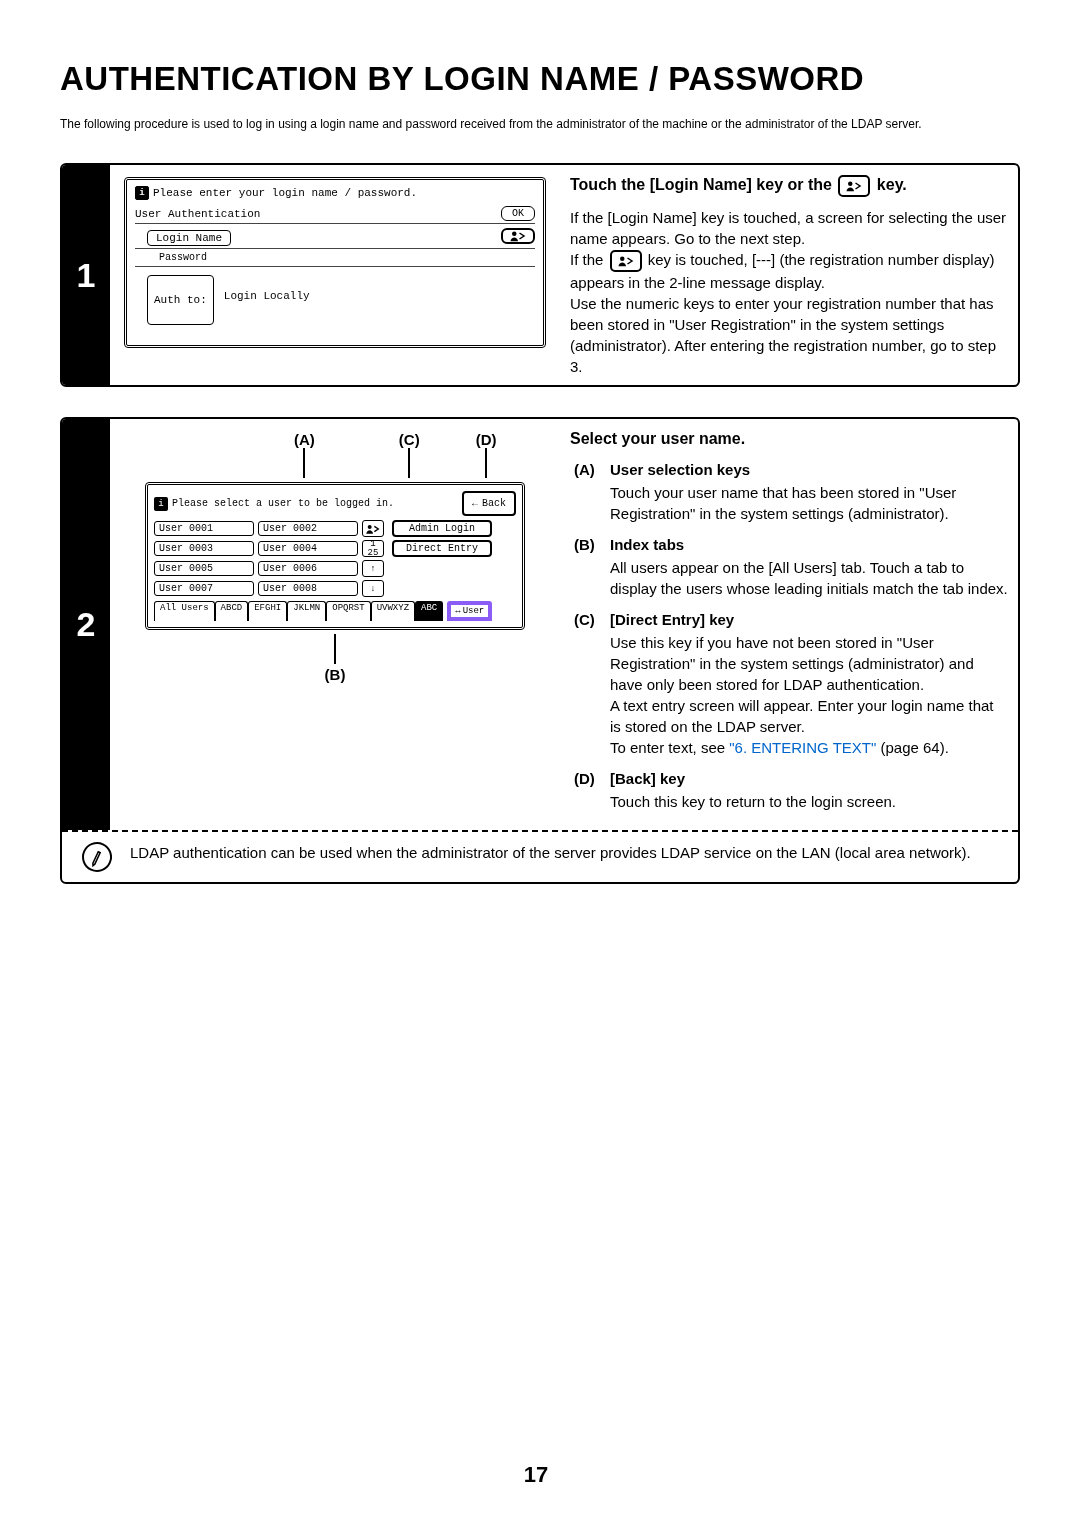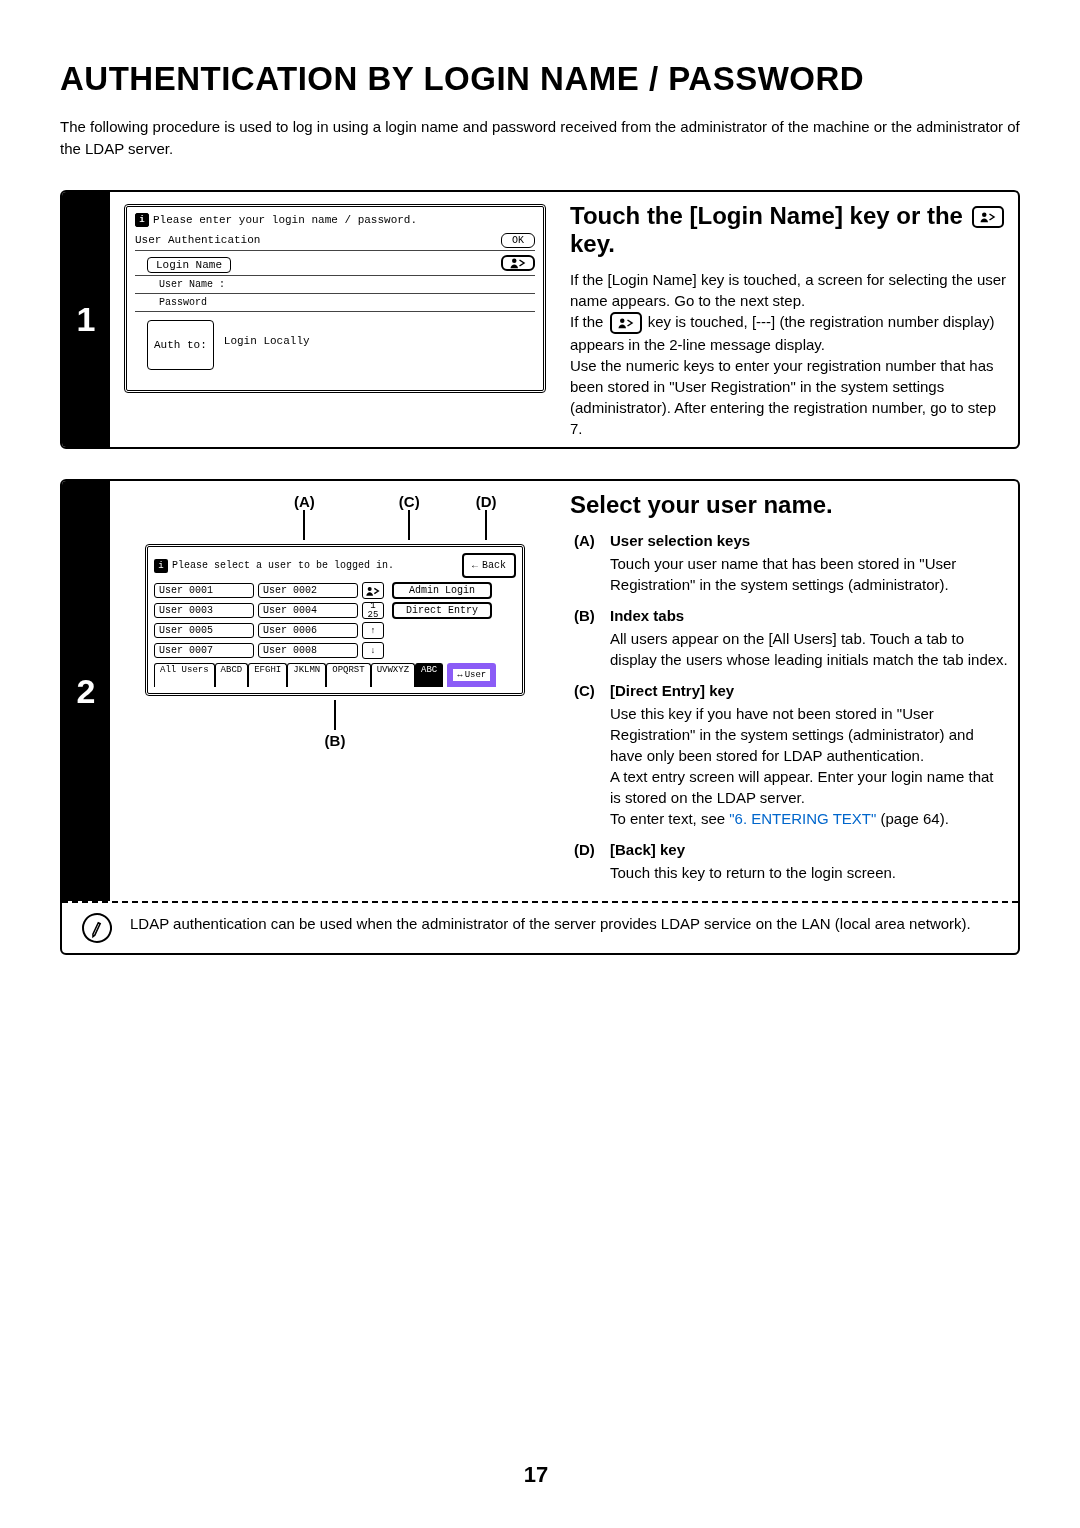--- a/index.html
+++ b/index.html
@@ -13,21 +13,21 @@
     position: relative;
     min-height: 1528px;
   }
   h1.page-title {
     font-size: 33px;
     font-weight: 900;
     letter-spacing: 0.5px;
     margin-bottom: 18px;
   }
   p.intro {
-    font-size: 15px;
+    font-size: 12px;
     line-height: 1.45;
     margin-bottom: 30px;
   }
   
   .step {
     display: flex;
     border: 2px solid #000;
     border-radius: 6px;
     overflow: hidden;
     margin-bottom: 30px;
@@ -51,21 +51,21 @@
   .step-left {
     width: 430px;
     flex-shrink: 0;
     padding: 4px;
   }
   .step-right {
     flex: 1;
     padding-top: 2px;
   }
   .step-right h2 {
-    font-size: 24px;
+    font-size: 16px;
     font-weight: 900;
     margin-bottom: 10px;
     line-height: 1.2;
   }
   .step-right p, .step-right div.txt {
     font-size: 15px;
     line-height: 1.4;
   }
   
   .panel1 {
@@ -139,21 +139,21 @@
     border:2px solid #000; border-radius:4px; padding:1px 4px; width:100px;
     text-align:center; font-size:10px; margin-left:4px;
   }
   .panel2 .tabs { display:flex; gap:0; margin-top:4px;}
   .panel2 .tab {
     border:1px solid #000; border-bottom:none; border-radius:3px 3px 0 0;
     padding:1px 5px; font-size:9px;
   }
   .panel2 .tab.dark { background:#000; color:#fff;}
   .panel2 .user-toggle {
-    border:6px solid #8b5cf6; padding:1px 4px; font-size:9px;
+    border:4px solid #8b5cf6; padding:1px 4px; font-size:9px;
     display:flex; align-items:center; gap:2px; margin-left:4px;
     border-radius:3px 3px 0 0;
   }
   .callout-b {
     display:flex; flex-direction:column; align-items:center;
     font-weight:bold; font-size:15px; margin-top:4px;
   }
   .callout-b .pipe { width:2px; height:30px; background:#000; margin-bottom:2px;}
   
   .desc-list { padding-left: 4px; }
@@ -205,24 +205,20 @@
         </div>
         <div class="prow auth-line">
           <span class="login-name-box">Login Name</span>
           <span class="user-icon-btn">
             <svg class="user-svg" viewBox="0 0 24 16">
               <circle cx="7" cy="5" r="3" fill="#000"></circle>
                 <path d="M2 15c0-3 3-5 5-5s5 2 5 5" fill="#000"></path>
               <path d="M14 4l6 4-6 4" fill="none" stroke="#000" stroke-width="2"></path>
             </svg>
           </span>
-        </div>
-        <div class="small-lines auth-line">
-          <span>User Name</span>
-          <span>:</span>
         </div>
         <div class="small-lines auth-line">
           <span>Password</span>
         </div>
         <div class="prow">
           <span class="authto">
             <span>Auth to:</span>
           </span>
           <span style="margin-left:10px;">Login Locally</span>
         </div>
@@ -241,21 +237,21 @@
       <p>If the [Login Name] key is touched, a screen for selecting the user name appears. Go to the next step.</p>
       <p>
         <span>If the </span><span class="inline-key">
           <svg class="user-svg" viewBox="0 0 24 16">
               <circle cx="7" cy="5" r="3" fill="#000"></circle>
               <path d="M2 15c0-3 3-5 5-5s5 2 5 5" fill="#000"></path>
               <path d="M14 4l6 4-6 4" fill="none" stroke="#000" stroke-width="2"></path>
             </svg>
         </span><span> key is touched, [---] (the registration number display) appears in the 2-line message display.</span>
       </p>
-      <p>Use the numeric keys to enter your registration number that has been stored in "User Registration" in the system settings (administrator). After entering the registration number, go to step 7.</p>
+      <p>Use the numeric keys to enter your registration number that has been stored in "User Registration" in the system settings (administrator). After entering the registration number, go to step 3.</p>
     </div>
   </div>
 </div>
 
 <div class="step" style="flex-direction:column;">
   <div style="display:flex;">
     <div class="step-num">2</div>
     <div class="step-body">
       <div class="step-left">
         <div class="step2-wrap">

